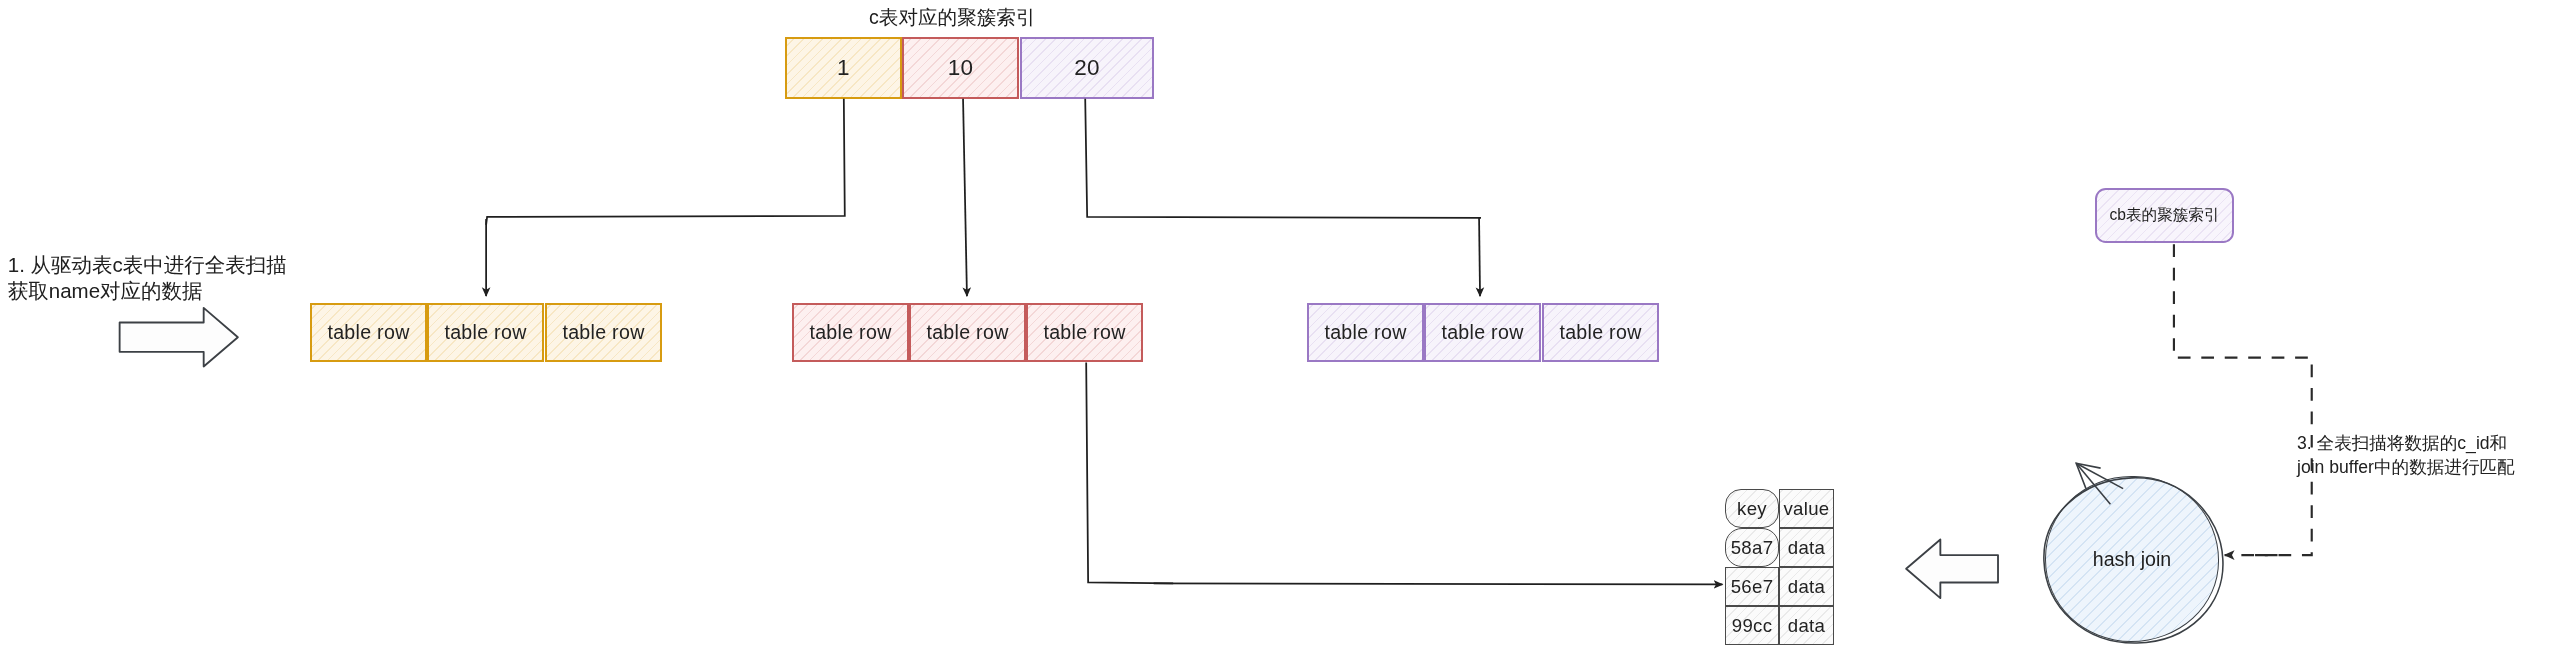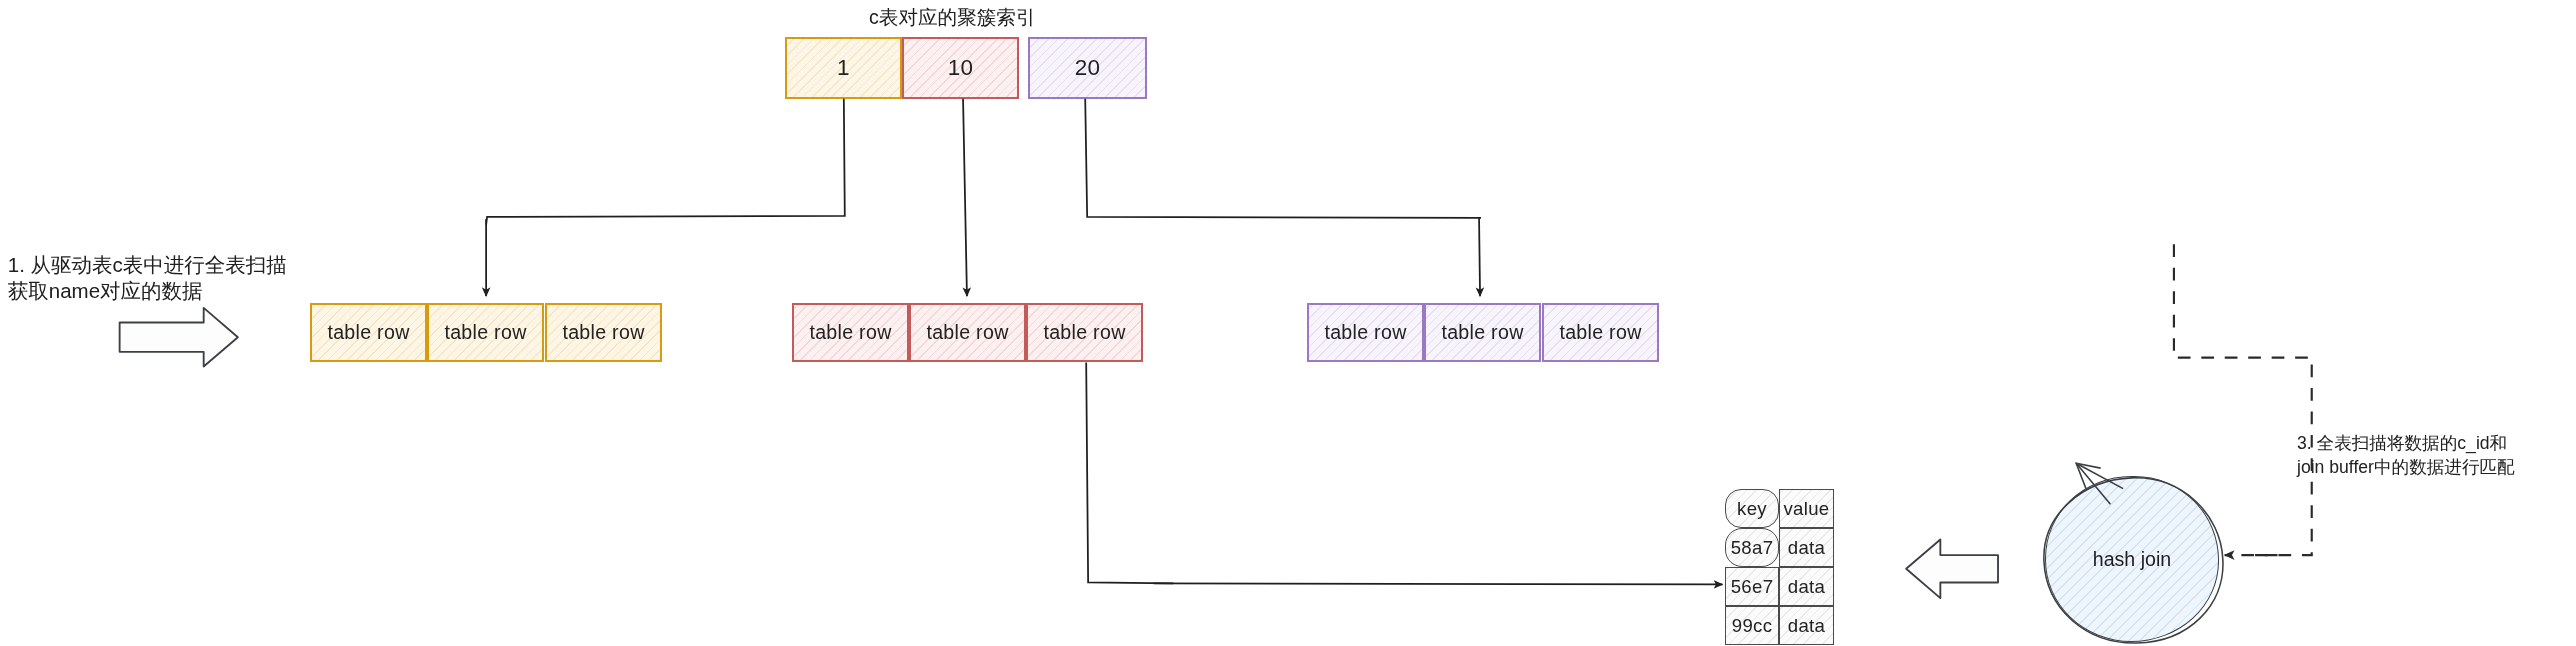--- a/index.html
+++ b/index.html
@@ -146,21 +146,21 @@
 <div id="canvas">
 
   <div class="title-text" style="left:869px; top:3.9px;">c表对应的聚簇索引</div>
 
   <div class="cell cell-yellow" style="left:785px; top:37px; width:117px; height:62px;">
     <span>1</span>
   </div>
   <div class="cell cell-red" style="left:902px; top:37px; width:117px; height:62px;">
     <span>10</span>
   </div>
-  <div class="cell cell-purple" style="left:1020px; top:37px; width:119px; height:62px;margin-left:8px;">
+  <div class="cell cell-purple" style="left:1020px; top:37px; width:134px; height:62px;">
     <span>20</span>
   </div>
 
   <div class="note-text" style="left:7.8px; top:252px; width:293px;">1. 从驱动表c表中进行全表扫描
     获取name对应的数据</div>
 
   <div class="cell cell-yellow row-label" style="left:310px; top:303px; width:117px; height:59px;">
     <span>table row</span>
   </div>
   <div class="cell cell-yellow row-label" style="left:427px; top:303px; width:117px; height:59px;">
@@ -216,20 +216,23 @@
     <span>99cc</span>
   </div>
   <div class="cell cell-gray row-label" style="left:1779px; top:606px; width:55px; height:39px; font-size:18.6px;">
     <span>data</span>
   </div>
 
   <div class="hashjoin-circle" style="left:2045px; top:476px; width:174px; height:166px;">
     <span>hash join</span>
   </div>
 
+  <div class="cb-box" style="left:2095px; top:188px; width:139px; height:55px;">
+    <span>cb表的聚簇索引</span>
+  </div>
 
   <div class="note-text" style="left:2297px; top:432px; width:284px; font-size:17.6px; line-height:23.5px;">3. 全表扫描将数据的c_id和
 join buffer中的数据进行匹配</div>
 
   <svg class="overlay" viewBox="0 0 2635 661">
     <defs>
       <marker id="ah" markerWidth="11" markerHeight="11" refX="9" refY="5" orient="auto" markerUnits="userSpaceOnUse">
         <path d="M0,0.6 L10,5 L0,9.4 L2.4,5 Z" fill="#1f1f1f"></path>
       </marker>
       <marker id="ahd" markerWidth="13" markerHeight="13" refX="10" refY="6" orient="auto" markerUnits="userSpaceOnUse">

